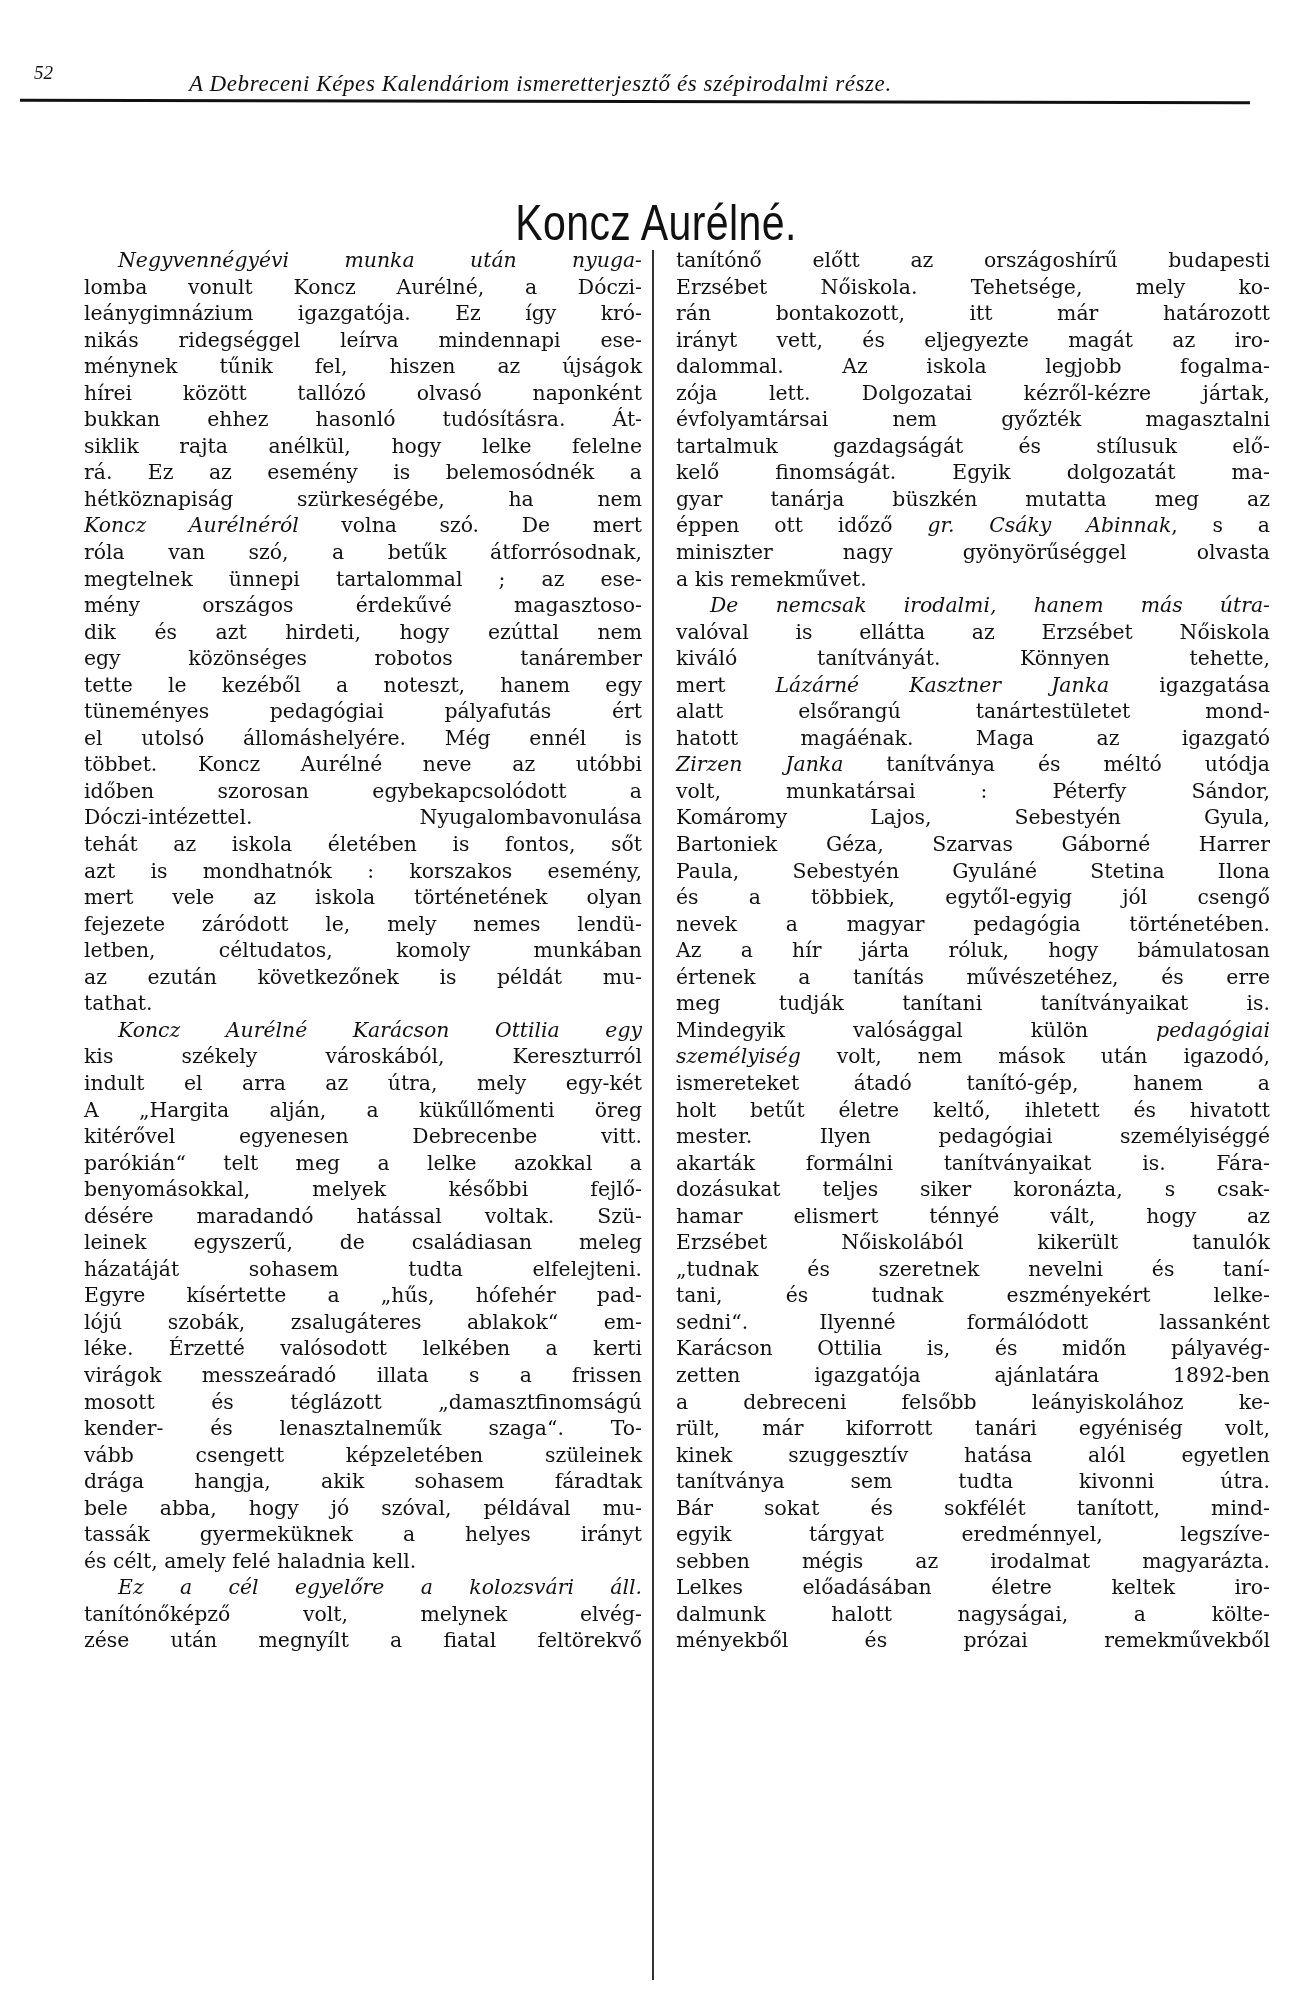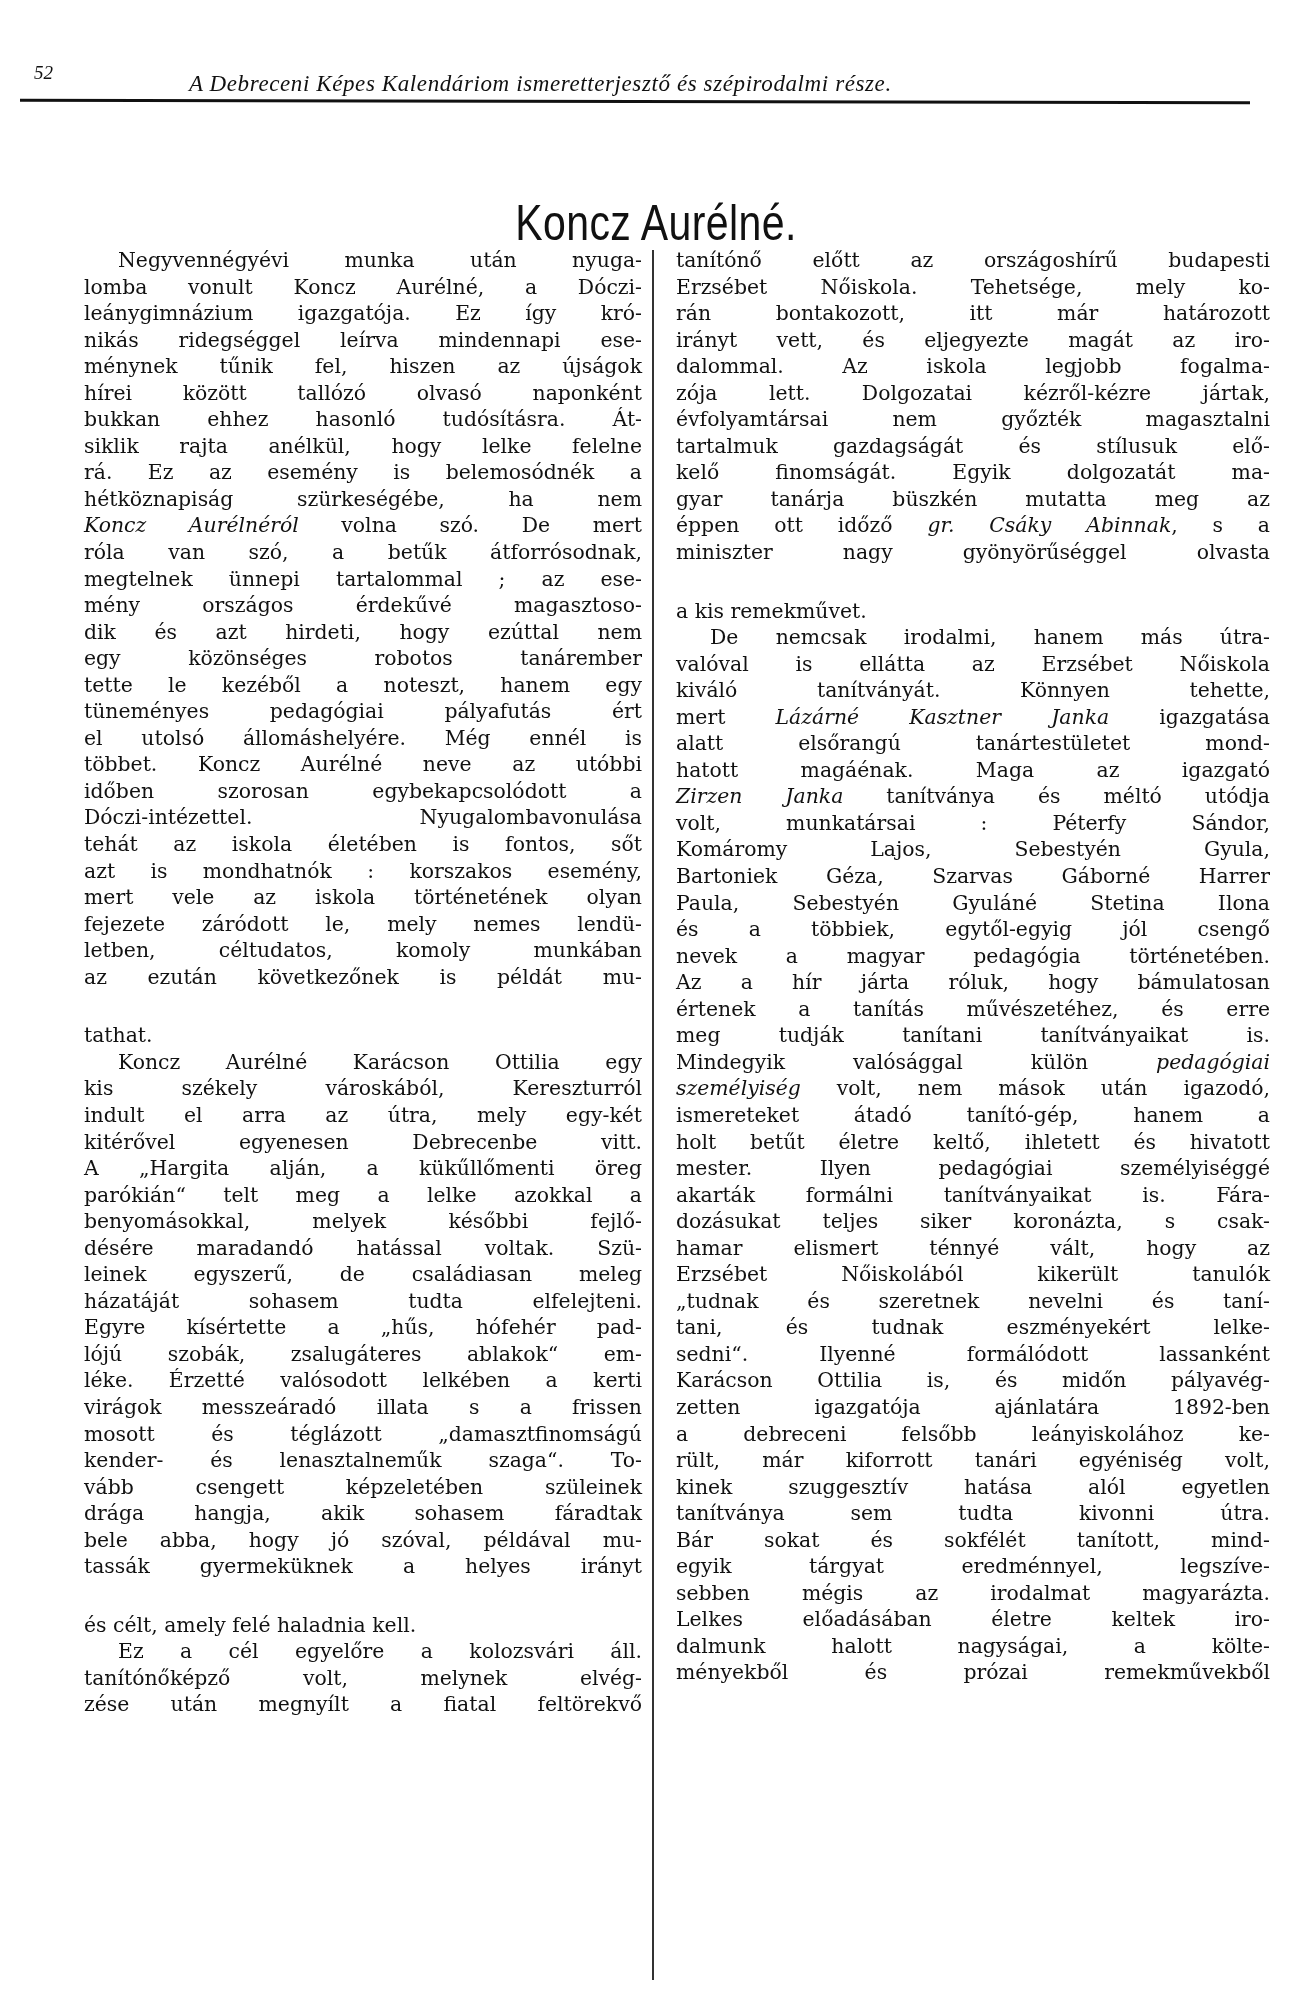--- a/index.html
+++ b/index.html
@@ -32,22 +32,22 @@
   .column {
     position: absolute; top: 247px;
     font-family: "DejaVu Serif", serif; font-size: 20.4px; line-height: 26.55px;
   }
   .col-left { left: 84px; width: 558px; }
   .col-right { left: 676px; width: 594px; }
   .line {
     display: block; white-space: nowrap; text-align: justify; text-align-last: justify;
     height: 26.55px; overflow: visible;
   }
-  .line.last { text-align-last: left; margin-top: 32px; }
-  .line.indent { padding-left: 34px; }
+  .line.last { text-align-last: left; }
+  .line.indent { padding-left: 34px; font-style: italic; }
   .column-divider {
     position: absolute; left: 652px; top: 250px; width: 1.5px; height: 1730px;
     background: #333;
   }
   em { font-style: italic; margin-top: 24px; }
 </style>
 </head>
 <body>
 
 <div class="running-head">
@@ -84,22 +84,22 @@
     <span class="line">tehát az iskola életében is fontos, sőt</span>
     <span class="line">azt is mondhatnók : korszakos esemény,</span>
     <span class="line">mert vele az iskola történetének olyan</span>
     <span class="line">fejezete záródott le, mely nemes lendü-</span>
     <span class="line">letben, céltudatos, komoly munkában</span>
     <span class="line">az ezután következőnek is példát mu-</span>
     <span class="line last">tathat.</span>
     <span class="line indent">Koncz Aurélné Karácson Ottilia egy</span>
     <span class="line">kis székely városkából, Kereszturról</span>
     <span class="line">indult el arra az útra, mely egy-két</span>
+    <span class="line">A „Hargita alján, a kükűllőmenti öreg</span>
     <span class="line">kitérővel egyenesen Debrecenbe vitt.</span>
-    <span class="line">A „Hargita alján, a kükűllőmenti öreg</span>
     <span class="line">parókián“ telt meg a lelke azokkal a</span>
     <span class="line">benyomásokkal, melyek későbbi fejlő-</span>
     <span class="line">désére maradandó hatással voltak. Szü-</span>
     <span class="line">leinek egyszerű, de családiasan meleg</span>
     <span class="line">házatáját sohasem tudta elfelejteni.</span>
     <span class="line">Egyre kísértette a „hűs, hófehér pad-</span>
     <span class="line">lójú szobák, zsalugáteres ablakok“ em-</span>
     <span class="line">léke. Érzetté valósodott lelkében a kerti</span>
     <span class="line">virágok messzeáradó illata s a frissen</span>
     <span class="line">mosott és téglázott „damasztfinomságú</span>

